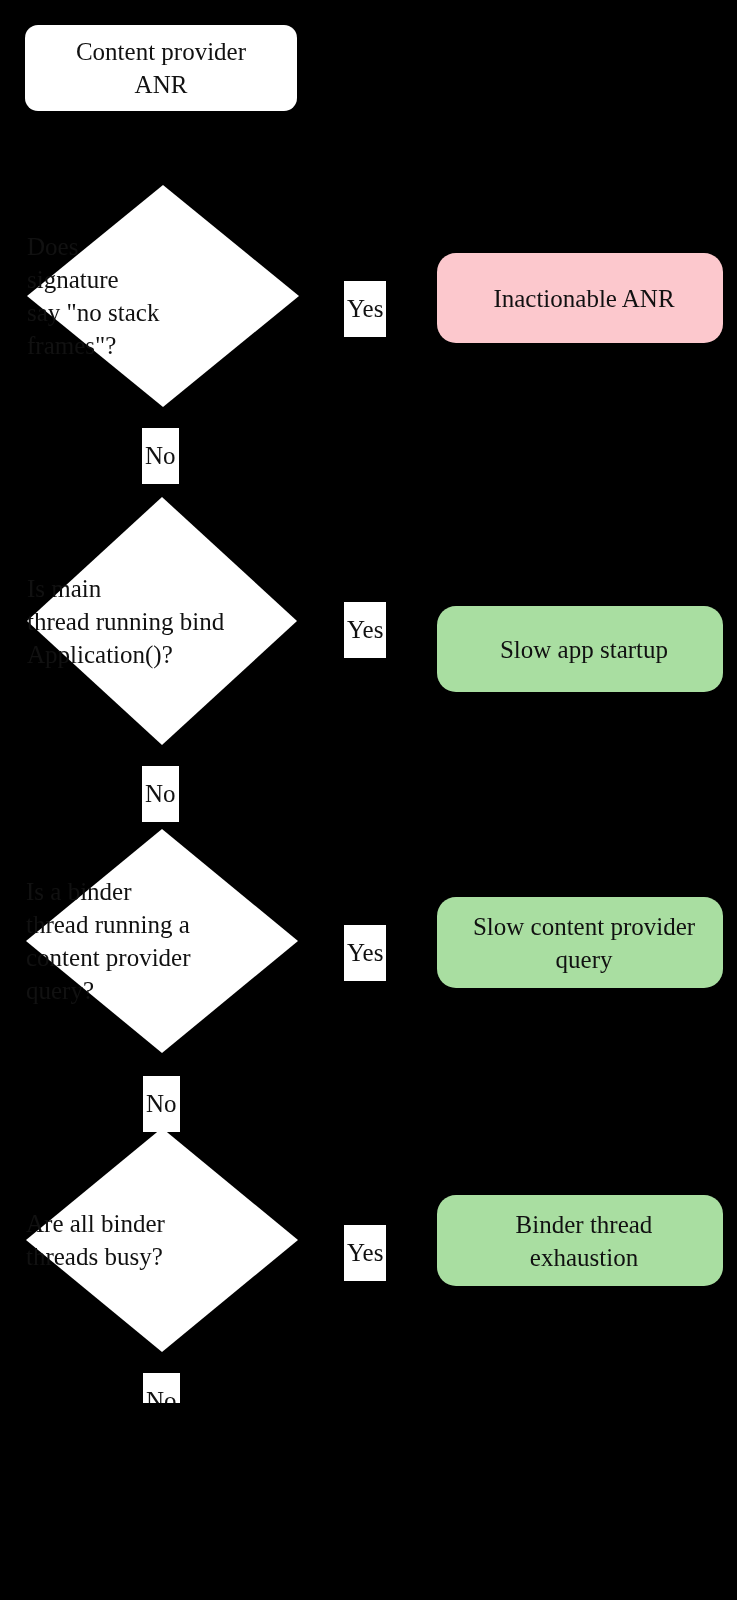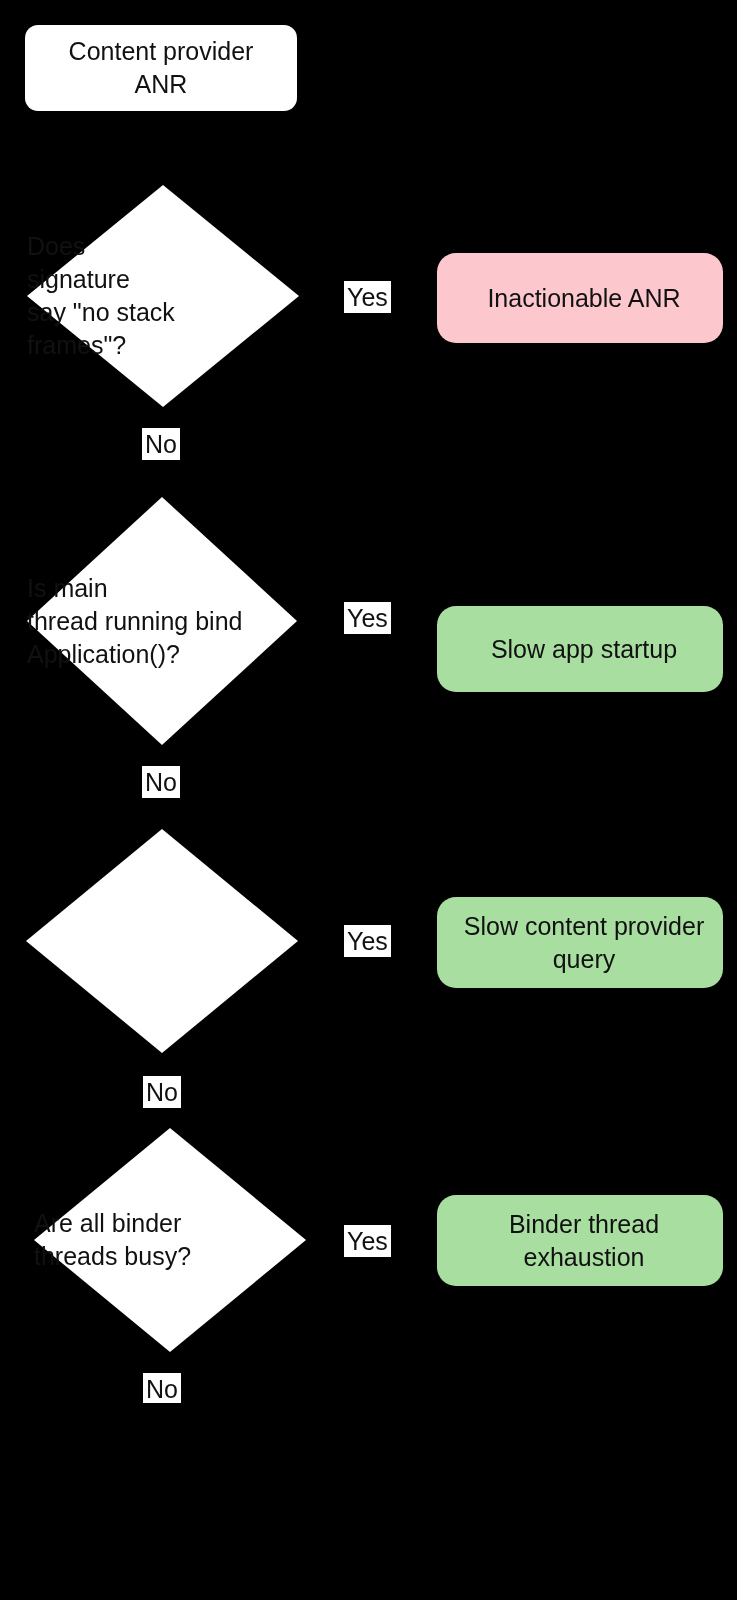--- a/index.html
+++ b/index.html
@@ -2,21 +2,21 @@
 <html style="--success: #a9dea1; --danger: #fcc8cd; --label-bg: #ffffff;"><head>
 <meta charset="utf-8">
 <style>
   html, body { margin: 0; padding: 0; background: #000; }
   #canvas {
     position: relative;
     width: 737px;
     height: 1403px;
     background: #000;
     overflow: hidden;
-    font-family: Liberation Sans, sans-serif;
+    font-family: Liberation Serif, serif;
     color: #111;
   }
   .node {
     position: absolute;
     display: flex;
     align-items: center;
     justify-content: center;
     text-align: center;
     white-space: pre-line;
     font-size: 25px;
@@ -42,29 +42,29 @@
     position: relative;
     text-align: left;
     white-space: pre-line;
     font-size: 25px;
     line-height: 33px;
     width: 110%;
   }
   #d1 { left: 27px; top: 185px;  width: 272px; height: 222px; }
   #d2 { left: 27px; top: 497px;  width: 270px; height: 248px; }
   #d3 { left: 26px; top: 829px;  width: 272px; height: 224px; }
-  #d4 { left: 34px; top: 1128px; width: 272px; height: 224px; }
+  #d4 { left: 26px; top: 1128px; width: 272px; height: 224px; }
   
   .edge-label {
     position: absolute;
     background: var(--label-bg);
     color: #111;
     font-size: 25px;
     line-height: 32px;
-    padding: 0 3px;
+    padding: 12px 3px;
   }
   #yes1 { left: 344px; top: 281px; }
   #no1  { left: 142px; top: 428px; }
   #yes2 { left: 344px; top: 602px; }
   #no2  { left: 142px; top: 766px; }
   #yes3 { left: 344px; top: 925px; }
   #no3  { left: 143px; top: 1076px; }
   #yes4 { left: 344px; top: 1225px; }
   #no4  { left: 143px; top: 1373px; }
 </style>
@@ -92,20 +92,24 @@
     <div class="question">Is main
 thread running bind
 Application()?</div>
   </div>
   <div class="edge-label" id="yes2">Yes</div>
   <div class="node outcome" id="o2">Slow app startup</div>
   <div class="edge-label" id="no2">No</div>
 
   <div class="diamond" id="d3">
     <div class="diamond-shape"></div>
+    <div class="question">Is a binder
+thread running a
+content provider
+query?</div>
   </div>
   <div class="edge-label" id="yes3">Yes</div>
   <div class="node outcome" id="o3">Slow content provider
 query</div>
   <div class="edge-label" id="no3">No</div>
 
   <div class="diamond" id="d4">
     <div class="diamond-shape"></div>
     <div class="question">Are all binder
 threads busy?</div>

